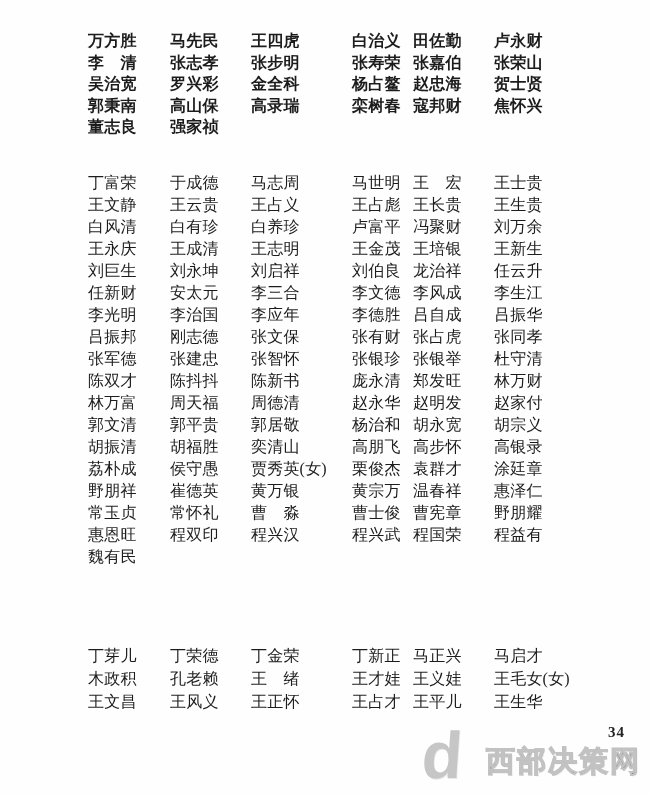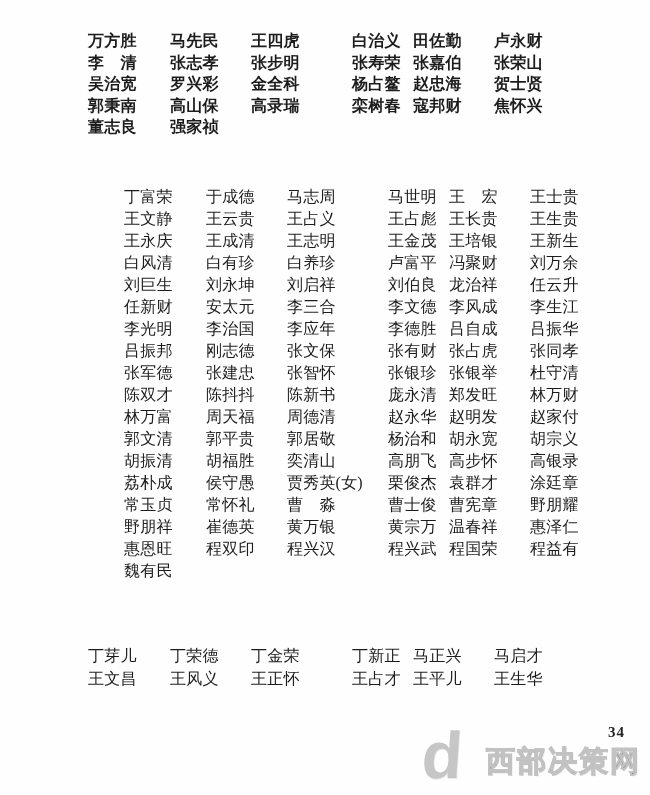--- a/index.html
+++ b/index.html
@@ -15,21 +15,21 @@
     overflow: hidden;
     font-family: "Liberation Serif", "DejaVu Serif", serif;
     color: #1c1c1c;
   }
   .section {
     position: absolute;
     left: 0;
     right: 0;
   }
   .sec-0 { top: 30px; font-weight: bold; }
-  .sec-1 { top: 186px; padding-left: 36px; }
+  .sec-1 { top: 172px; }
   .sec-2 { top: 644px; }
   .row { position: relative; }
   .sec-0 .row { height: 21.6px; line-height: 21.6px; }
   .sec-1 .row { height: 22px;   line-height: 22px; }
   .sec-2 .row { height: 23px;   line-height: 23px; text-align: center; }
   .cell {
     position: absolute;
     white-space: nowrap;
     font-size: 16px;
     letter-spacing: 0.2px;
@@ -137,36 +137,36 @@
       </div>
       <div class="row">
         <span class="cell c0">王文静</span>
         <span class="cell c1">王云贵</span>
         <span class="cell c2">王占义</span>
         <span class="cell c3">王占彪</span>
         <span class="cell c4">王长贵</span>
         <span class="cell c5">王生贵</span>
       </div>
       <div class="row">
+        <span class="cell c0">白风清</span>
+        <span class="cell c1">白有珍</span>
+        <span class="cell c2">白养珍</span>
+        <span class="cell c3">卢富平</span>
+        <span class="cell c4">冯聚财</span>
+        <span class="cell c5">刘万余</span>
+      </div>
+      <div class="row">
         <span class="cell c0">王永庆</span>
         <span class="cell c1">王成清</span>
         <span class="cell c2">王志明</span>
         <span class="cell c3">王金茂</span>
         <span class="cell c4">王培银</span>
         <span class="cell c5">王新生</span>
       </div>
       <div class="row">
-        <span class="cell c0">白风清</span>
-        <span class="cell c1">白有珍</span>
-        <span class="cell c2">白养珍</span>
-        <span class="cell c3">卢富平</span>
-        <span class="cell c4">冯聚财</span>
-        <span class="cell c5">刘万余</span>
-      </div>
-      <div class="row">
         <span class="cell c0">刘巨生</span>
         <span class="cell c1">刘永坤</span>
         <span class="cell c2">刘启祥</span>
         <span class="cell c3">刘伯良</span>
         <span class="cell c4">龙治祥</span>
         <span class="cell c5">任云升</span>
       </div>
       <div class="row">
         <span class="cell c0">任新财</span>
         <span class="cell c1">安太元</span>
@@ -233,36 +233,36 @@
       </div>
       <div class="row">
         <span class="cell c0">荔朴成</span>
         <span class="cell c1">侯守愚</span>
         <span class="cell c2">贾秀英(女)</span>
         <span class="cell c3">栗俊杰</span>
         <span class="cell c4">袁群才</span>
         <span class="cell c5">涂廷章</span>
       </div>
       <div class="row">
+        <span class="cell c0">野朋祥</span>
+        <span class="cell c1">崔德英</span>
+        <span class="cell c2">黄万银</span>
+        <span class="cell c3">黄宗万</span>
+        <span class="cell c4">温春祥</span>
+        <span class="cell c5">惠泽仁</span>
+      </div>
+      <div class="row">
         <span class="cell c0">常玉贞</span>
         <span class="cell c1">常怀礼</span>
         <span class="cell c2">曹　淼</span>
         <span class="cell c3">曹士俊</span>
         <span class="cell c4">曹宪章</span>
         <span class="cell c5">野朋耀</span>
       </div>
       <div class="row">
-        <span class="cell c0">野朋祥</span>
-        <span class="cell c1">崔德英</span>
-        <span class="cell c2">黄万银</span>
-        <span class="cell c3">黄宗万</span>
-        <span class="cell c4">温春祥</span>
-        <span class="cell c5">惠泽仁</span>
-      </div>
-      <div class="row">
         <span class="cell c0">惠恩旺</span>
         <span class="cell c1">程双印</span>
         <span class="cell c2">程兴汉</span>
         <span class="cell c3">程兴武</span>
         <span class="cell c4">程国荣</span>
         <span class="cell c5">程益有</span>
       </div>
       <div class="row">
         <span class="cell c0">魏有民</span>
       </div>
@@ -270,20 +270,28 @@
   <div class="section sec-2">
       <div class="row">
         <span class="cell c0">丁芽儿</span>
         <span class="cell c1">丁荣德</span>
         <span class="cell c2">丁金荣</span>
         <span class="cell c3">丁新正</span>
         <span class="cell c4">马正兴</span>
         <span class="cell c5">马启才</span>
       </div>
       <div class="row">
+        <span class="cell c0">木政积</span>
+        <span class="cell c1">孔老赖</span>
+        <span class="cell c2">王　绪</span>
+        <span class="cell c3">王才娃</span>
+        <span class="cell c4">王义娃</span>
+        <span class="cell c5">王毛女(女)</span>
+      </div>
+      <div class="row">
         <span class="cell c0">王文昌</span>
         <span class="cell c1">王风义</span>
         <span class="cell c2">王正怀</span>
         <span class="cell c3">王占才</span>
         <span class="cell c4">王平儿</span>
         <span class="cell c5">王生华</span>
       </div>
     </div>
 
   <div class="page-number">34</div>

